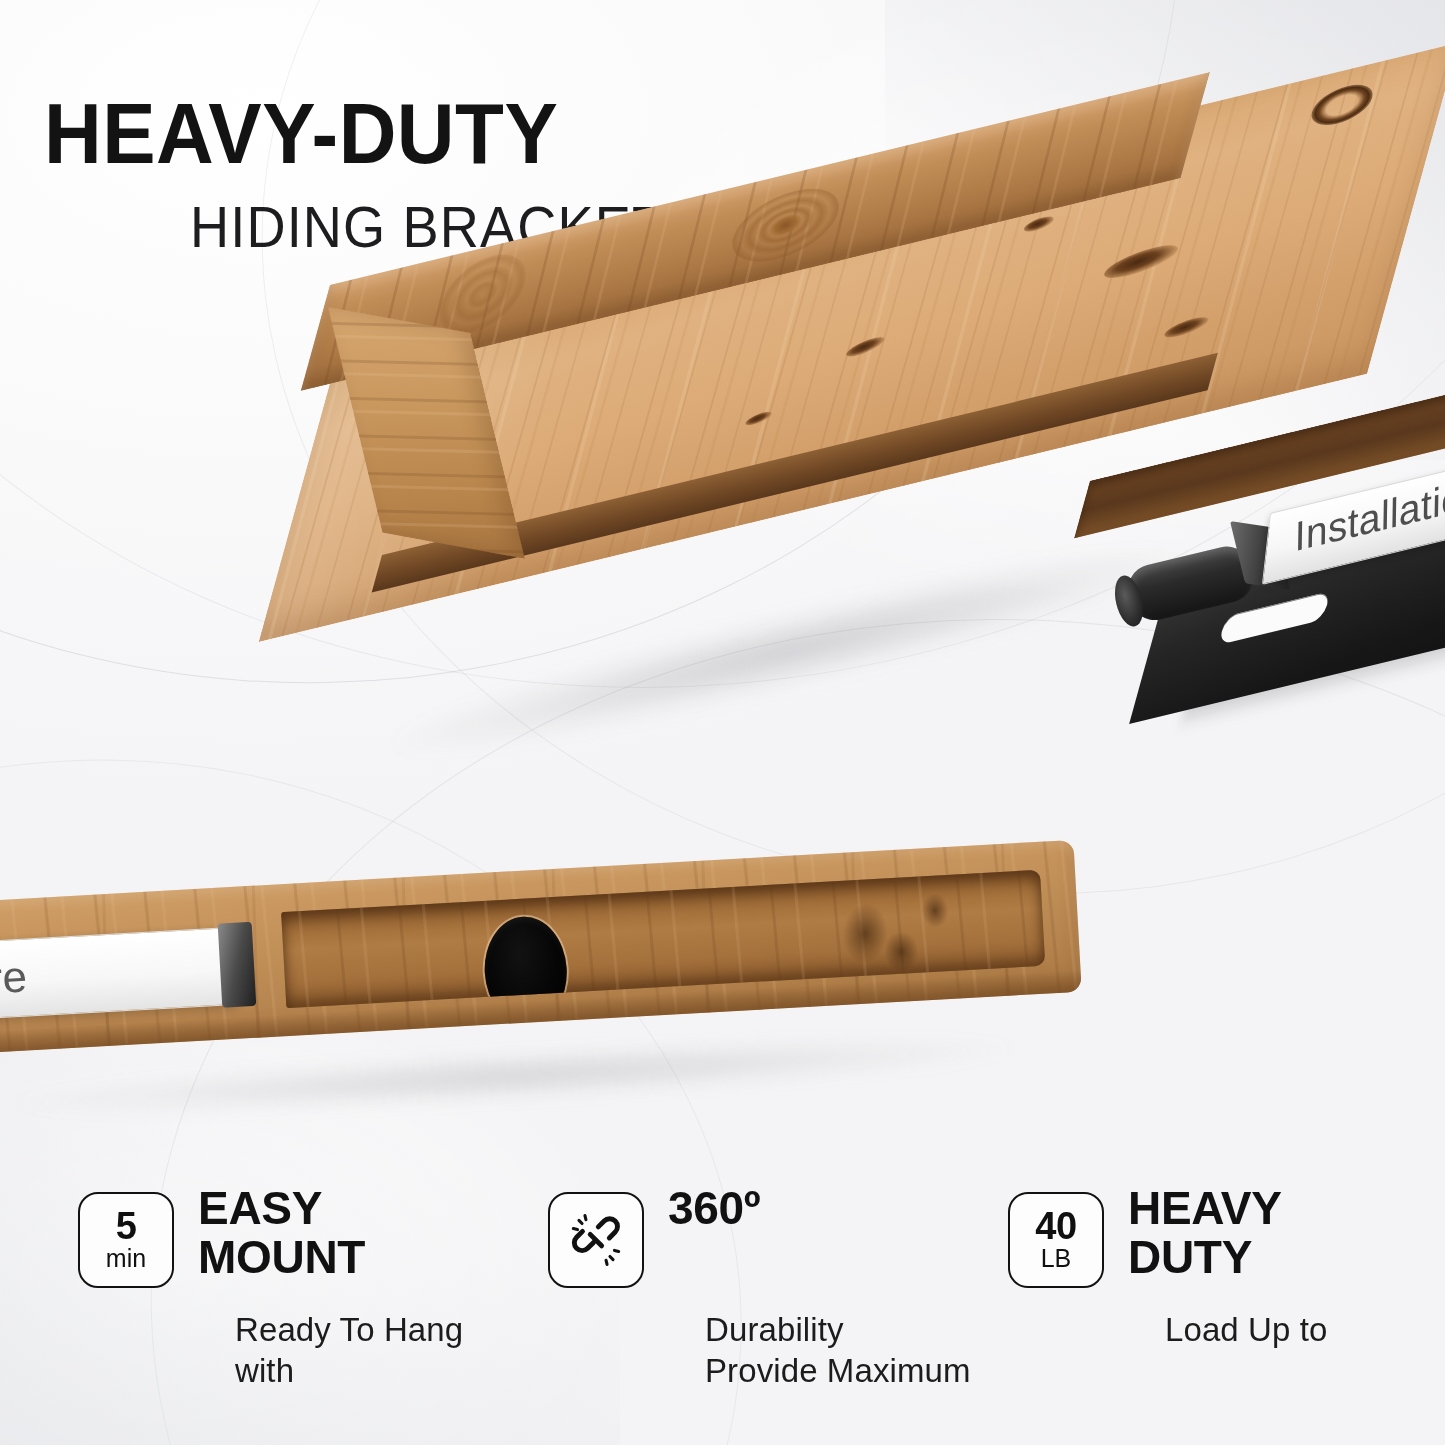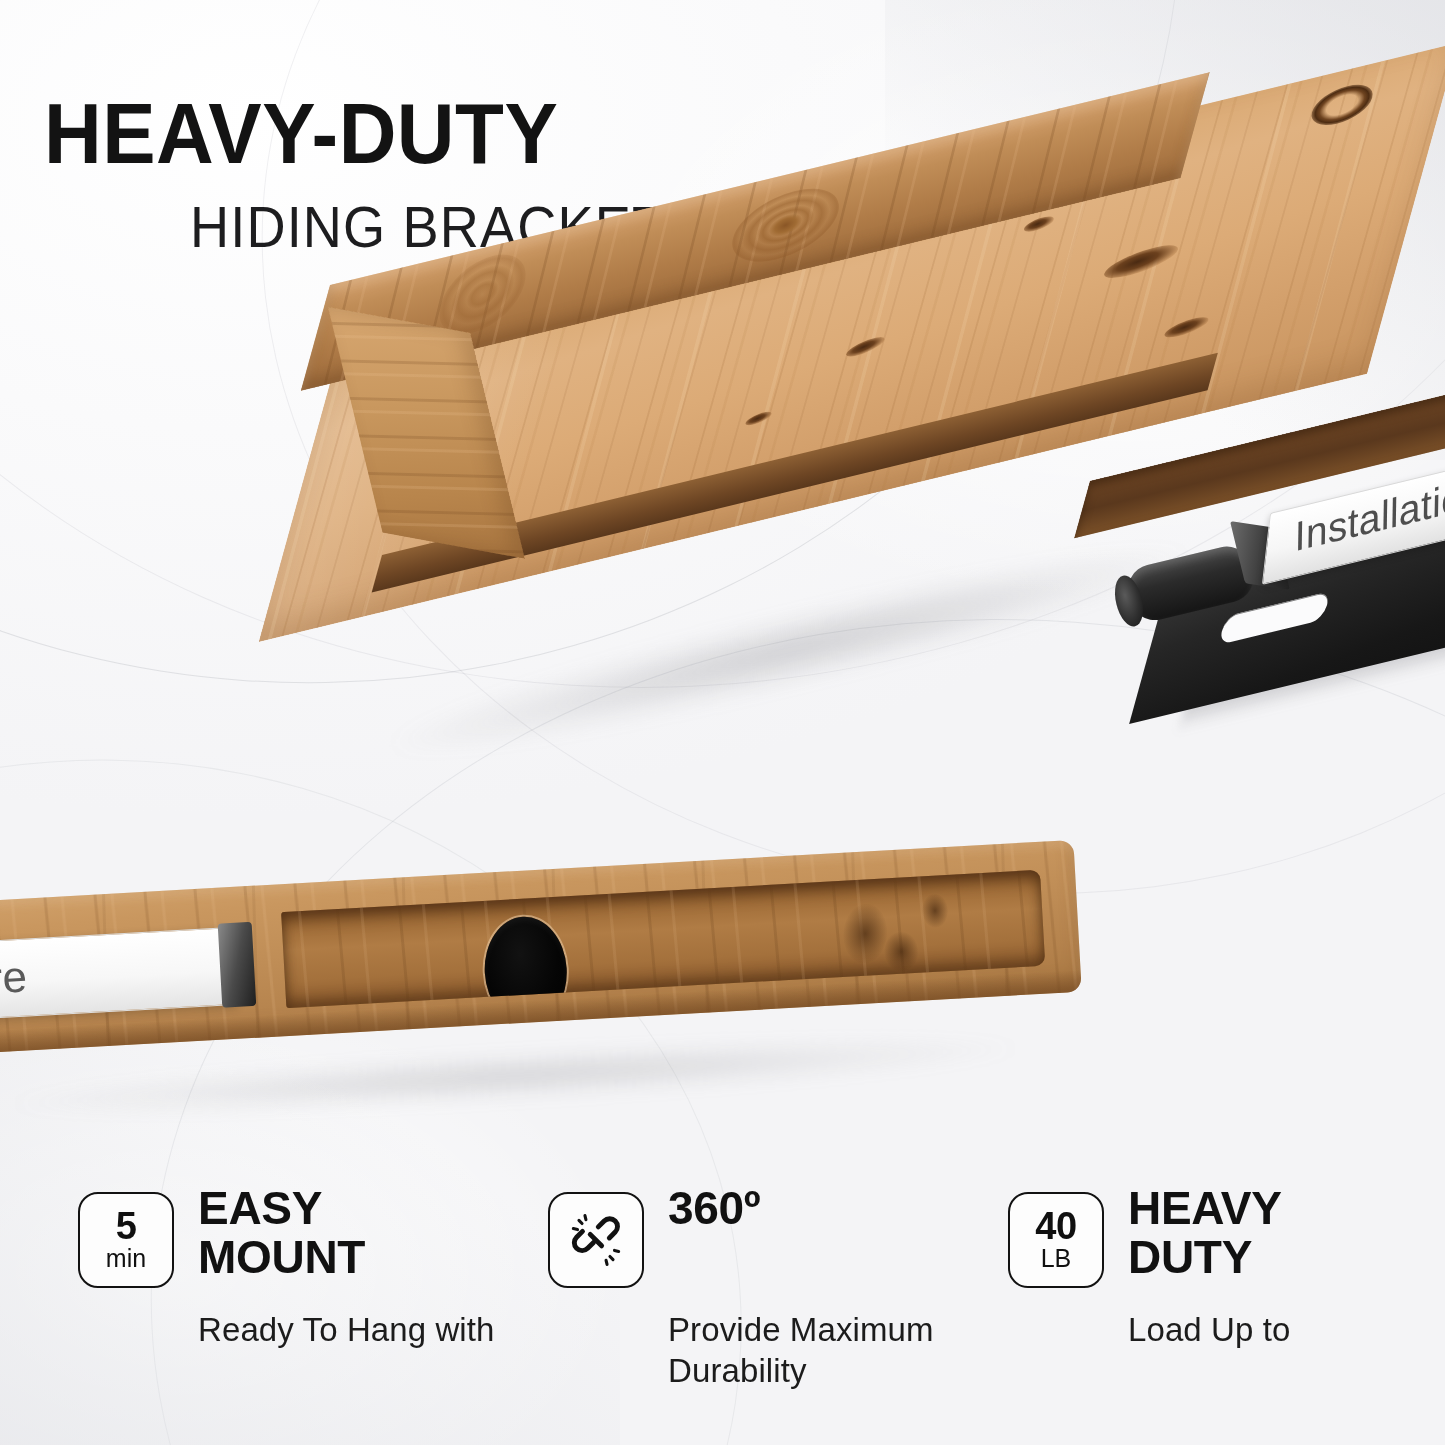--- a/index.html
+++ b/index.html
@@ -245,21 +245,21 @@
   .badge{position:absolute;left:0;top:4px;width:92px;height:92px;border-radius:20px;
      border:2.5px solid #121212;background:#fdfdfd;
      display:flex;flex-direction:column;align-items:center;justify-content:center;}
   .badge-num{font-size:38px;font-weight:700;line-height:.95;color:#101010;letter-spacing:-.5px;}
   .badge-unit{font-size:25px;font-weight:400;line-height:1.05;color:#101010;margin-top:1px;}
 
   .f-head{position:absolute;left:120px;top:-4px;font-size:46px;line-height:1.06;
      font-weight:800;color:#111;letter-spacing:-.3px;}
   .f-desc{position:absolute;left:120px;top:122px;font-size:33px;line-height:1.24;
      font-weight:300;color:#1c1c1c;letter-spacing:.1px;}
-  .f-desc span{display:block;}
+  .f-desc span{display:block;margin-left:37px;}
 
   .chain-ico{width:58px;height:58px;}
 </style>
 </head>
 <body>
 
 <div class="stage">
 
   <div class="bg-base"></div>
   <div class="bg-sheen"></div>
@@ -368,22 +368,22 @@
             <path d="M47.4 50.2 L50.8 53.6"></path>
             <path d="M52.4 43.5 L57.0 44.6"></path>
             <path d="M43.1 54.4 L44.2 59.0"></path>
           </g>
         </svg>
       </div>
       <div class="f-head">
         <span>360º</span><br>
       </div>
       <div class="f-desc">
+        <span>Durability</span>
         <span>Provide Maximum</span>
-        <span>Durability</span>
       </div>
     </div>
 
     <div class="feature f3">
       <div class="badge">
         <div class="badge-num">40</div>
         <div class="badge-unit">LB</div>
       </div>
       <div class="f-head">
         <span>HEAVY</span><br>

